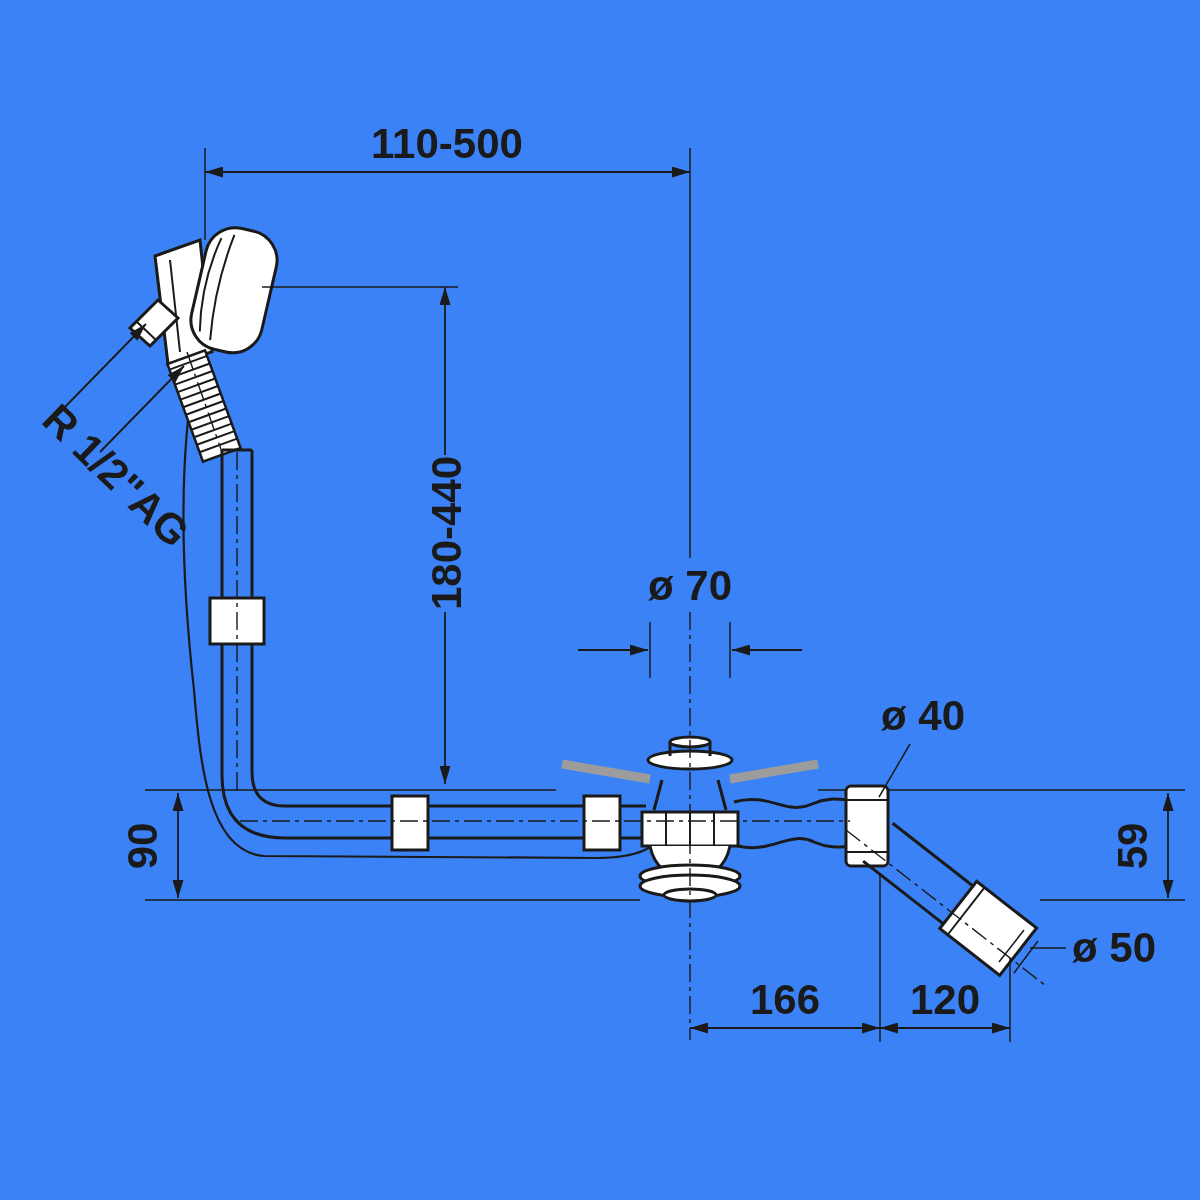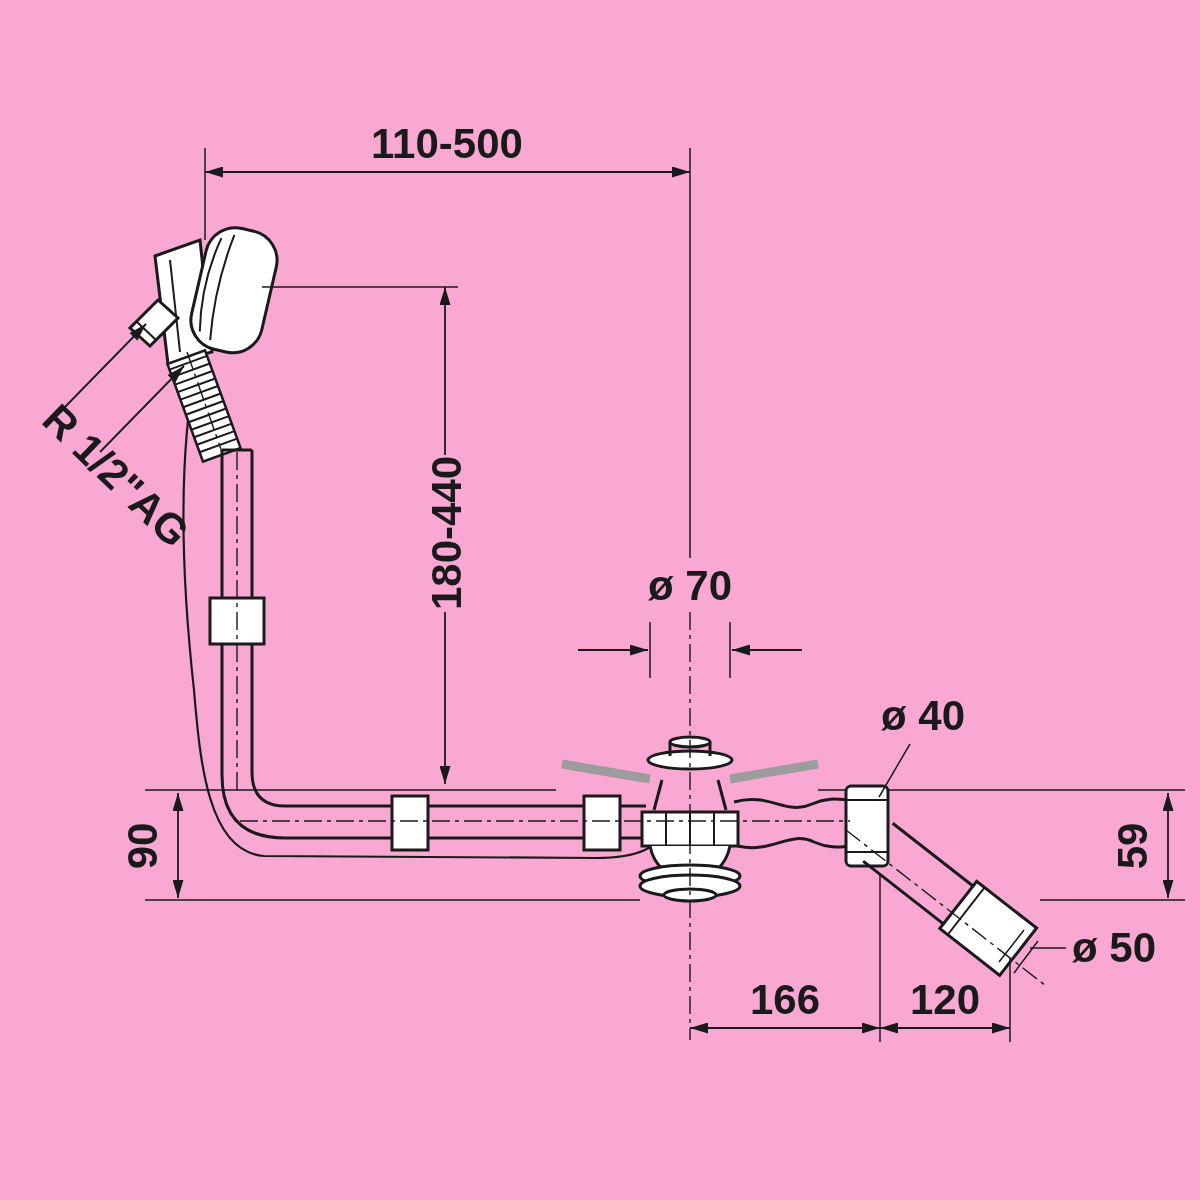--- a/index.html
+++ b/index.html
@@ -1,16 +1,16 @@
 <!DOCTYPE html>
 <html><head>
 <meta charset="utf-8">
 <style>
   html,body{margin:0;padding:0;background:#ffffff;}
-  .canvas{position:relative;width:1200px;height:1200px;background:#f9a8d4;overflow:hidden;}
+  .canvas{position:relative;width:1200px;height:1200px;background:#3b82f6;overflow:hidden;}
   svg{display:block;}
   svg text{
     font-family:"Liberation Sans", sans-serif;
     font-weight:700;
     font-size:42px;
     fill:#1a1a1a;
   }
   .outline{stroke:#1a1a1a;stroke-width:3;fill:#ffffff;}
   .outline-open{stroke:#1a1a1a;stroke-width:3;fill:none;}
   .detail{stroke:#1a1a1a;stroke-width:2;fill:none;}

